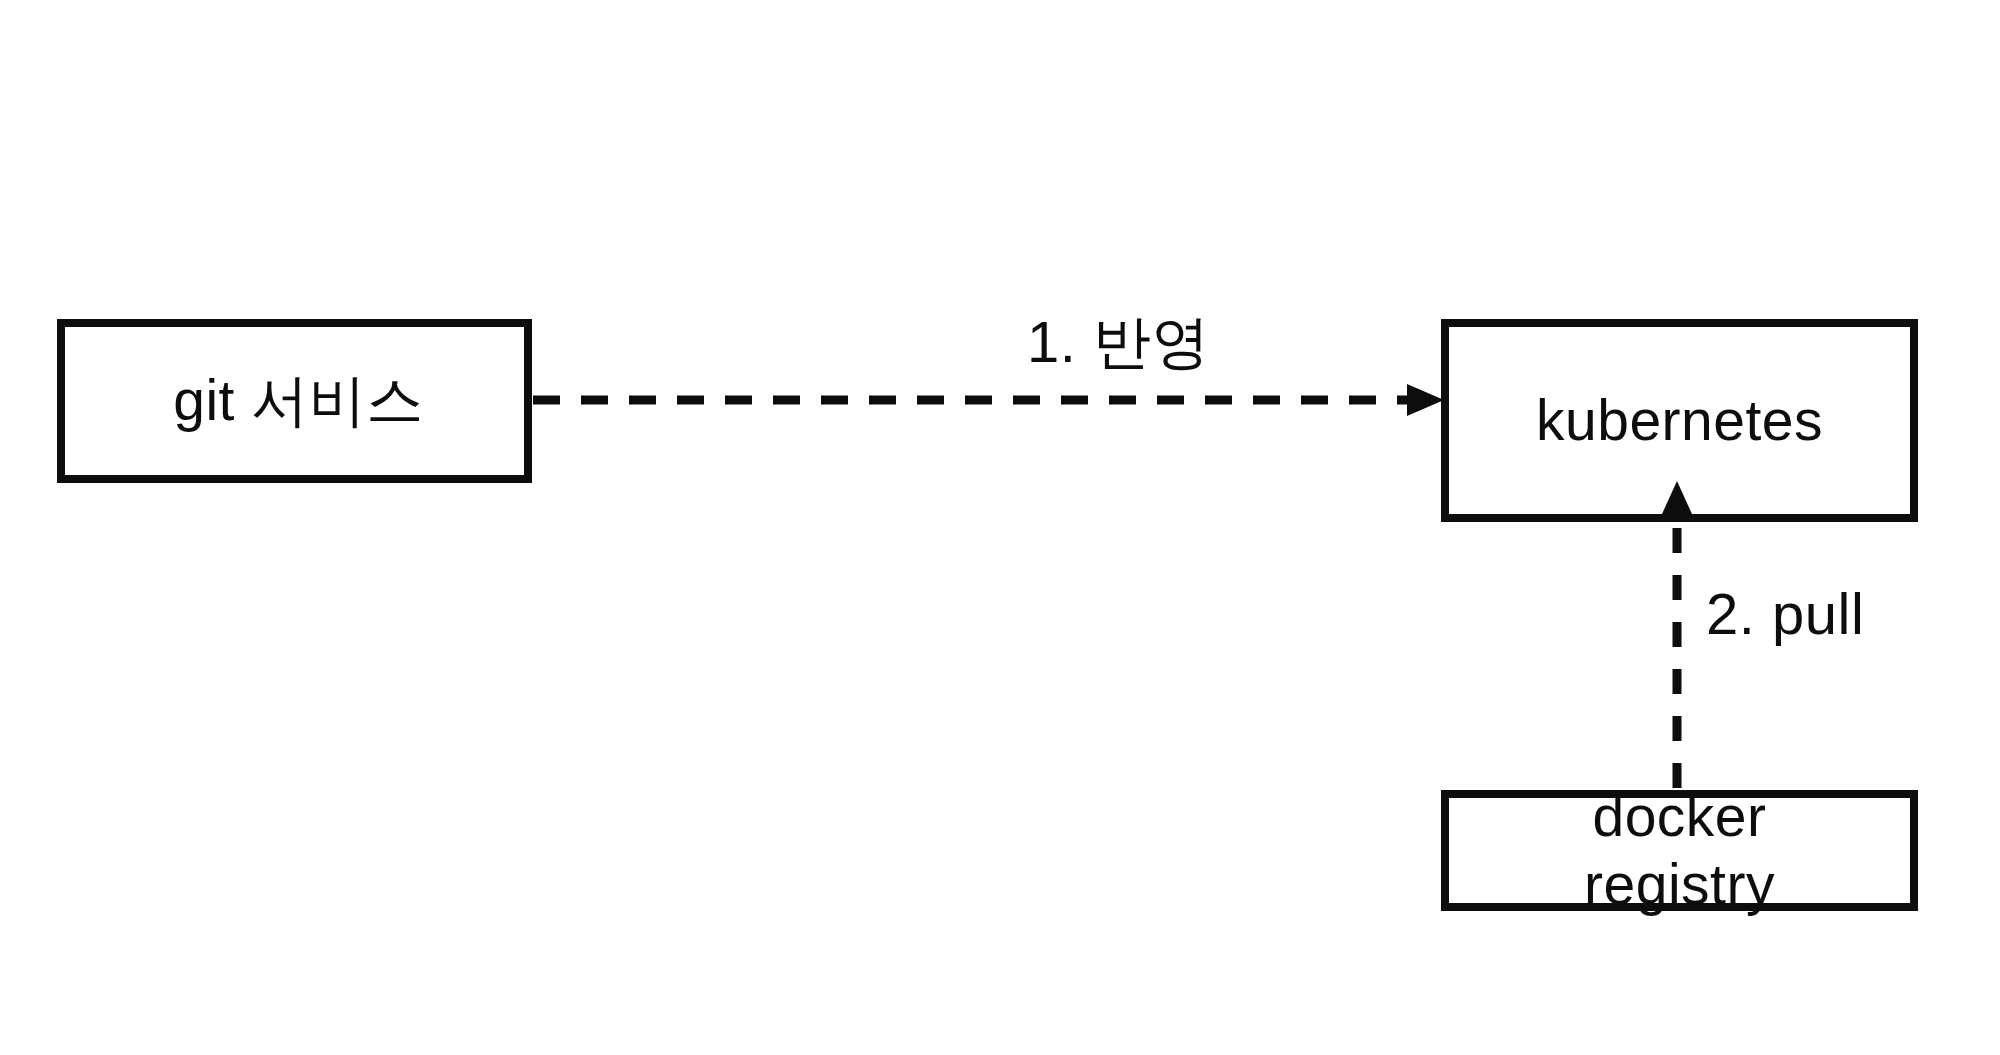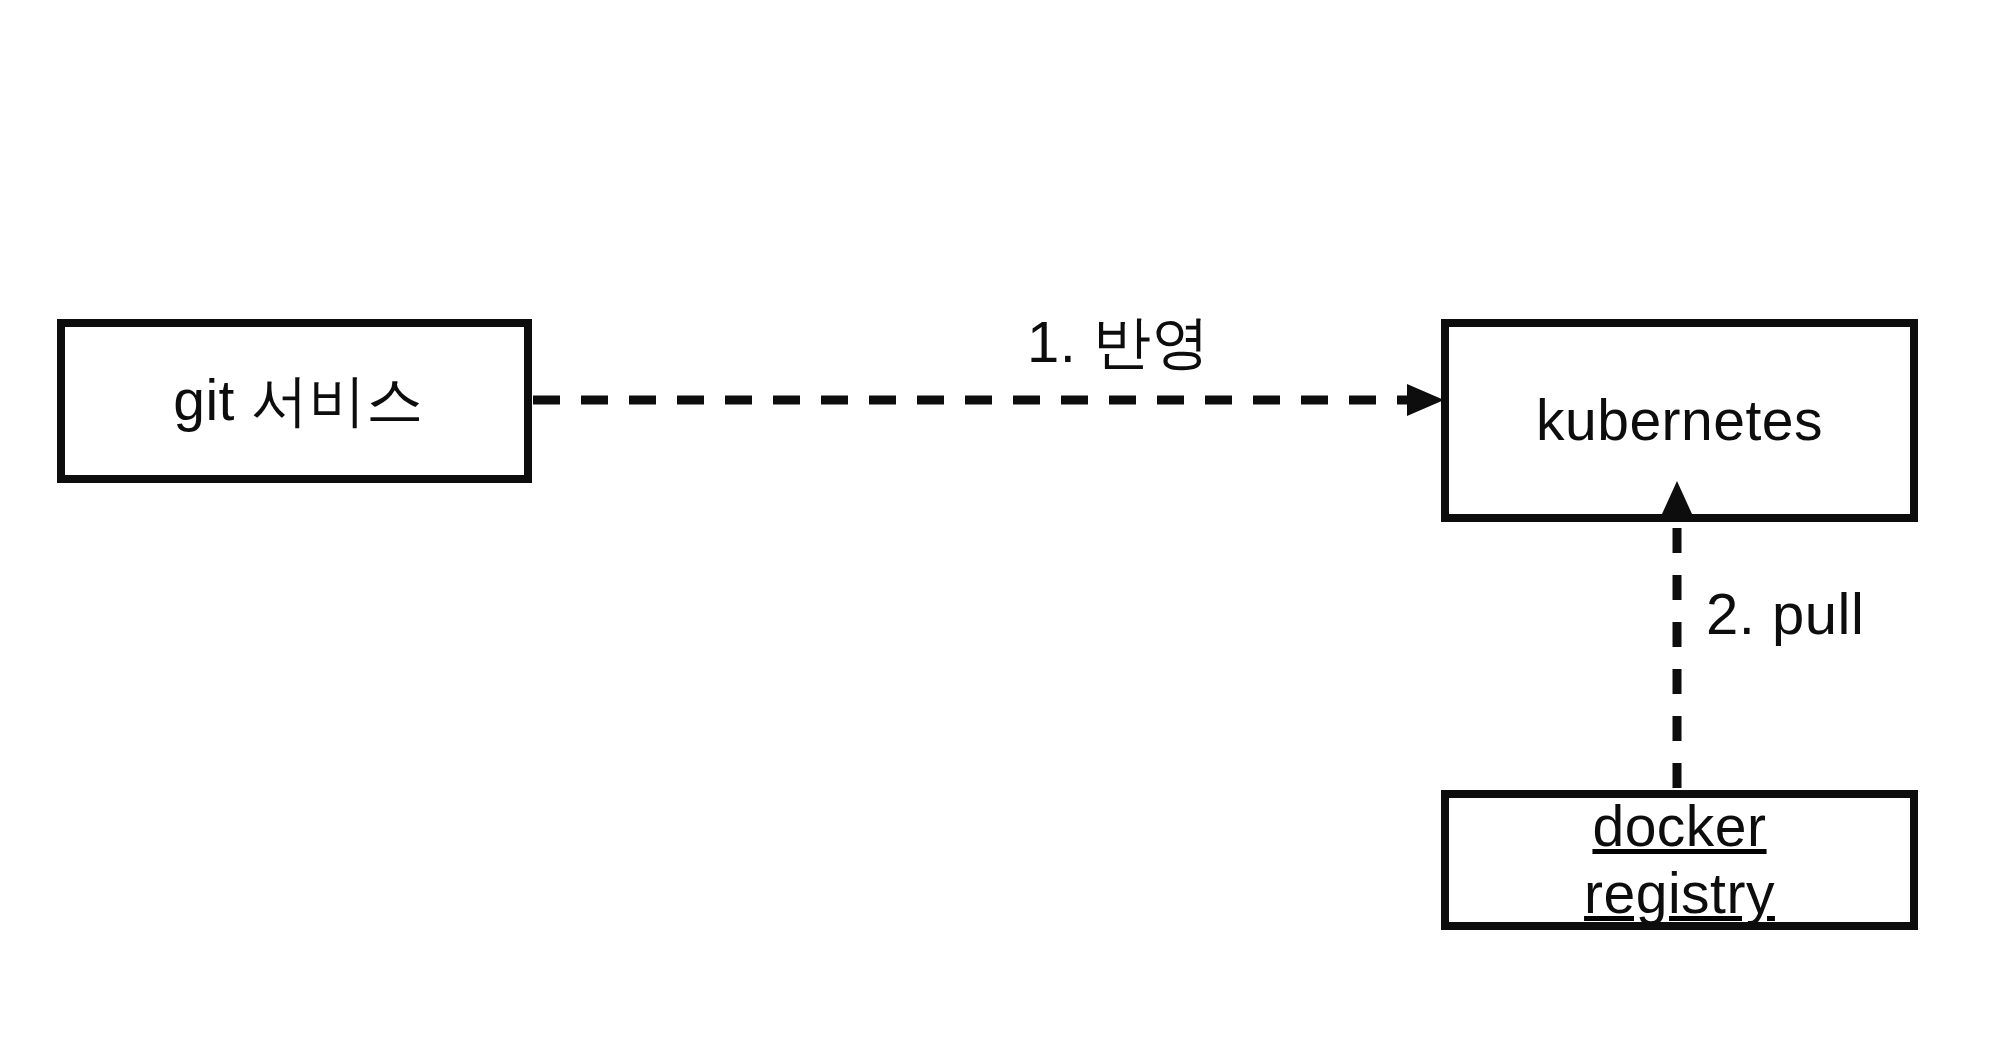--- a/index.html
+++ b/index.html
@@ -32,21 +32,21 @@
     font-size: 57px;
     font-weight: 500;
     line-height: 1.18;
     text-align: center;
     white-space: pre-line;
     letter-spacing: 0.5px;
   }
   #node-gitops-tools   { left: 719px;  top: 82px;  width: 474px; height: 164px; }
   #node-git-service    { left: 57px;   top: 319px; width: 475px; height: 164px; padding-left: 8px; }
   #node-kubernetes     { left: 1441px; top: 319px; width: 477px; height: 203px; }
-  #node-docker-registry{ left: 1441px; top: 790px; width: 477px; height: 140px; text-decoration: underline; }
+  #node-docker-registry{ left: 1441px; top: 790px; width: 477px; height: 121px; }
   .edge-layer {
     position: absolute;
     left: 0; top: 0;
     width: 2000px;
     height: 1055px;
     pointer-events: none;
   }
   .edge-label {
     position: absolute;
     color: var(--ink);

